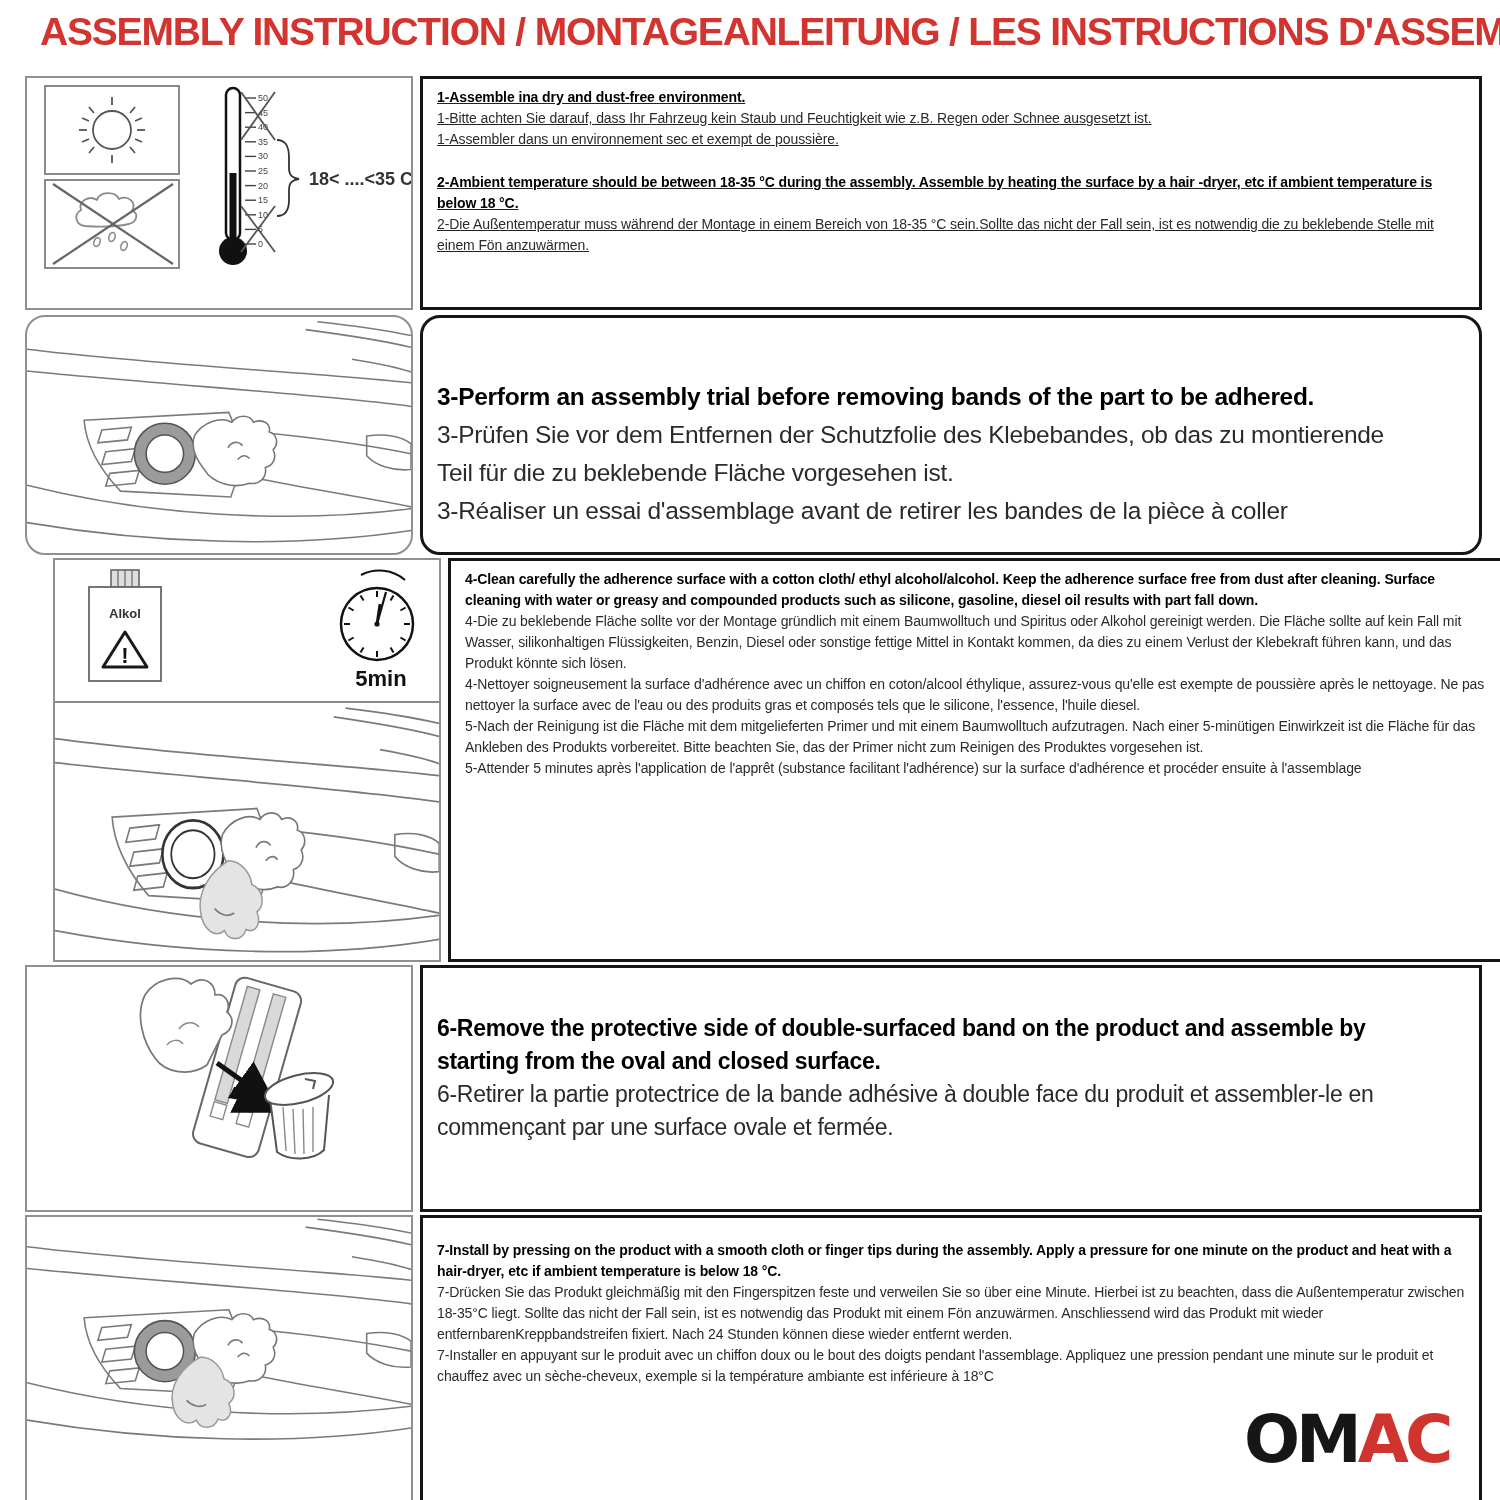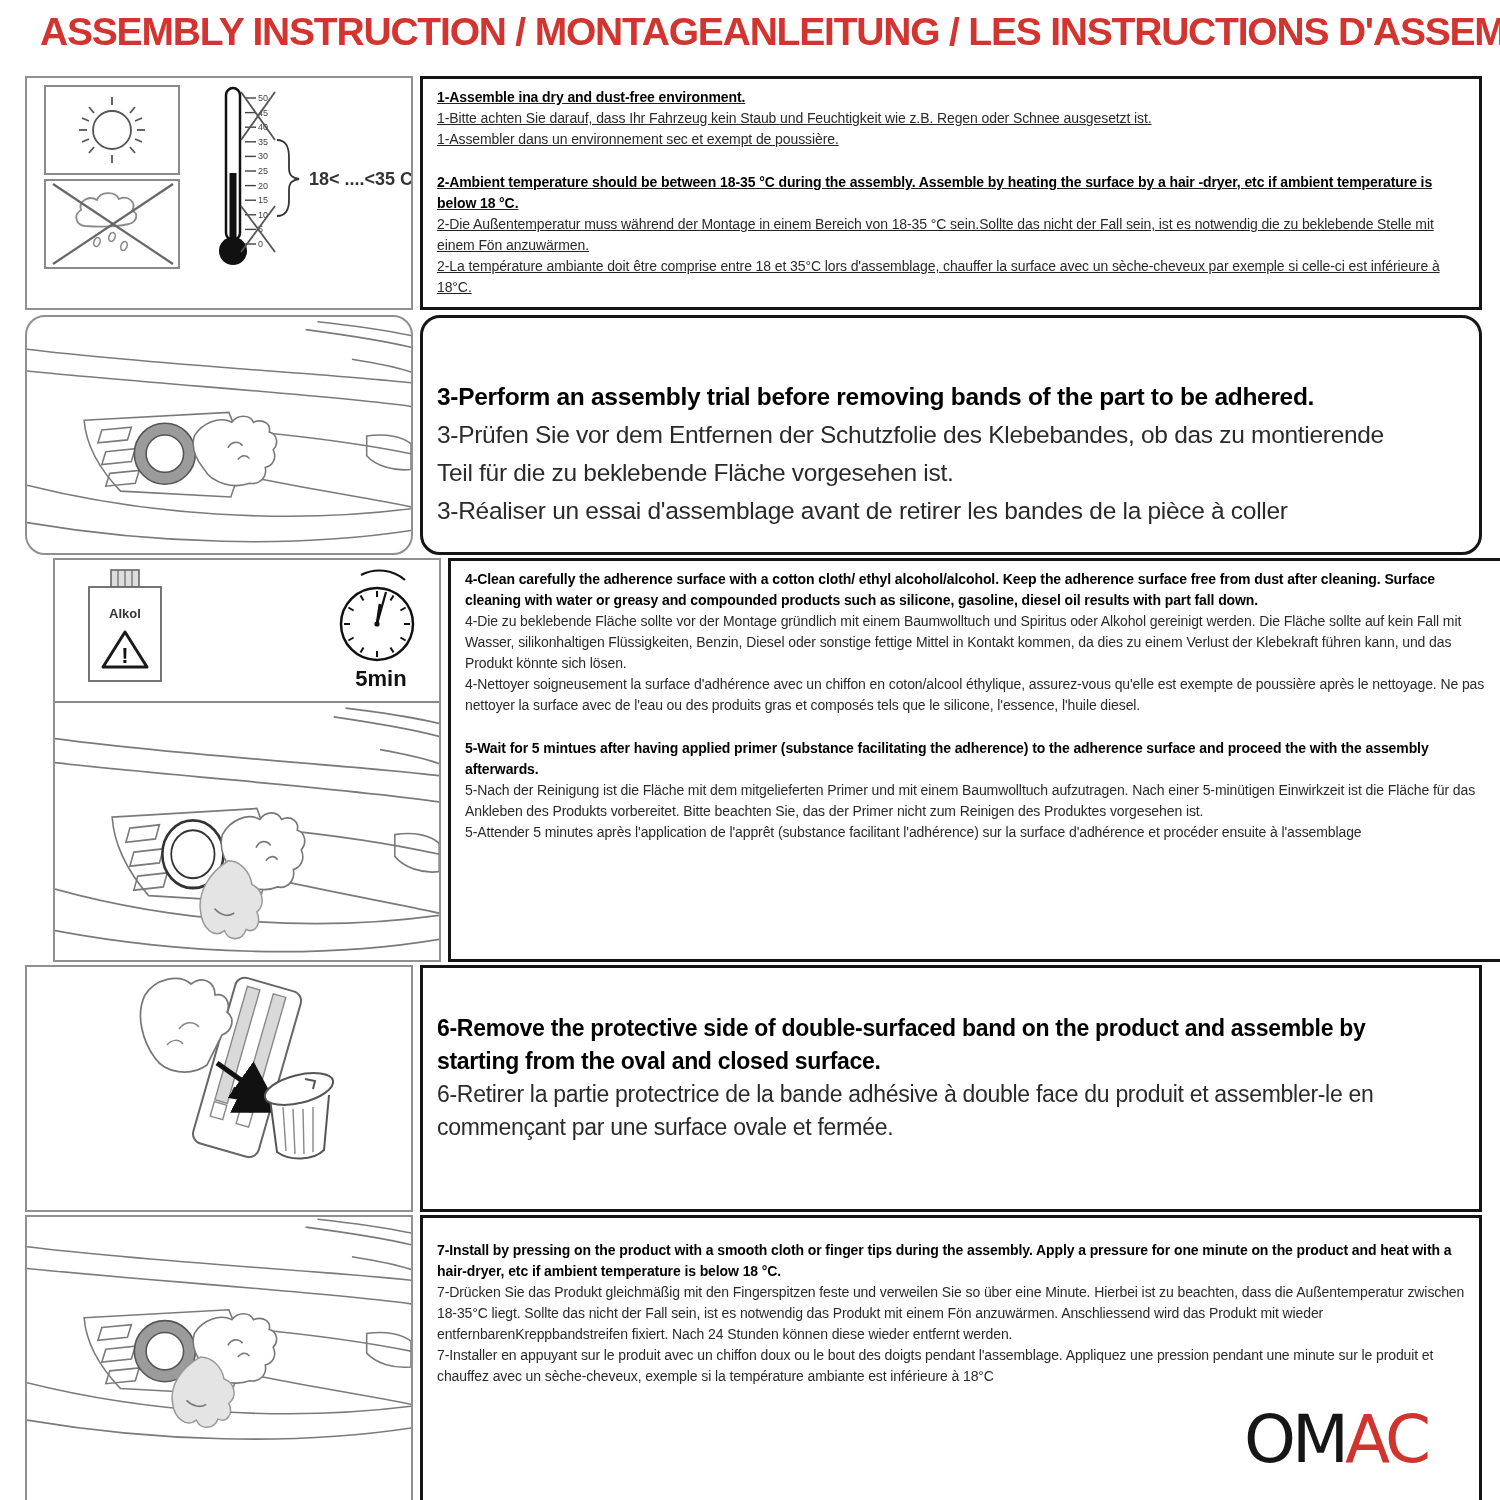--- a/index.html
+++ b/index.html
@@ -15,21 +15,21 @@
   .r4{top:965px;height:247px;} .r5{top:1215px;height:302px;}
   .p{margin:0;font-size:14px;line-height:21px;color:#2a2a2a;letter-spacing:-0.1px;}
   .p.b{font-weight:bold;color:#000;}
   .gap{margin-top:22px;}
   .s2box{padding-top:60px;}
   .s2box .p{font-size:24.5px;line-height:38px;max-width:950px;letter-spacing:-0.3px;}
   .s4box{padding-top:44px;}
   .s4box .p{font-size:23px;line-height:33px;max-width:1010px;letter-spacing:-0.3px;}
   .s5box{padding-top:22px;}
   .logo{position:absolute;left:1228px;top:1408px;background:#fff;padding:0 4px 6px 16px;
-       font-weight:normal;font-size:66px;line-height:64px;letter-spacing:-4px;z-index:5;
+       font-weight:bold;font-size:66px;line-height:64px;letter-spacing:-4px;z-index:5;
        font-family:"DejaVu Sans","Liberation Sans",sans-serif;}
   .logo .lb{color:#161616;} .logo .lr{color:#cf342e;}
   svg{display:block;}
   .sk{stroke:#7a7a7a;stroke-width:1.6;fill:none;}
 </style>
 </head>
 <body>
 
 <svg width="0" height="0" style="position:absolute" aria-hidden="true">
   <defs>
@@ -143,21 +143,20 @@
       <text x="282" y="107" font-size="18" font-weight="600" fill="#333" font-family="Liberation Sans, sans-serif">18&lt; ....&lt;35 C</text>
     </g>
   </svg>
 </div>
 <div class="rightbox r1">
   <p class="p b">1-Assemble ina dry and dust-free environment.</p>
   <p class="p">1-Bitte achten Sie darauf, dass Ihr Fahrzeug kein Staub und Feuchtigkeit wie z.B. Regen oder Schnee ausgesetzt ist.</p>
   <p class="p">1-Assembler dans un environnement sec et exempt de poussière.</p>
   <p class="p b gap">2-Ambient temperature should be between 18-35 °C  during the assembly. Assemble by heating the surface by a hair -dryer, etc if ambient temperature is below 18 °C.</p>
   <p class="p">2-Die Außentemperatur muss während der Montage in einem Bereich von 18-35 °C  sein.Sollte das nicht der Fall sein, ist es notwendig die zu beklebende Stelle mit einem Fön anzuwärmen.</p>
-  <p class="p">2-La température ambiante doit être comprise entre 18 et 35°C lors d'assemblage, chauffer la surface avec un sèche-cheveux par exemple si celle-ci est inférieure à 18°C.</p>
 </div>
 
 <div class="leftbox r2">
   <svg width="384" height="234" viewBox="0 0 390 232">
     <g>
         <use href="#gCar"></use>
       </g>
     <g>
         <use href="#gRingGray"></use>
       </g>
@@ -222,21 +221,20 @@
       <g>
           <use href="#gCloth"></use>
         </g>
     </g>
   </svg>
 </div>
 <div class="rightbox r3">
   <p class="p b">4-Clean carefully the adherence surface with a cotton cloth/ ethyl alcohol/alcohol. Keep the adherence surface free from dust after cleaning. Surface cleaning with water or greasy and compounded products such as silicone, gasoline, diesel oil results with part fall down.</p>
   <p class="p">4-Die zu beklebende Fläche sollte vor der Montage gründlich mit einem Baumwolltuch und Spiritus oder Alkohol gereinigt werden. Die Fläche sollte auf kein Fall mit Wasser, silikonhaltigen Flüssigkeiten, Benzin, Diesel oder sonstige fettige Mittel in Kontakt kommen, da dies zu einem Verlust der Klebekraft führen kann, und das Produkt könnte sich lösen.</p>
   <p class="p">4-Nettoyer soigneusement la surface d'adhérence avec un chiffon en coton/alcool éthylique, assurez-vous qu'elle est exempte de poussière après le nettoyage. Ne pas nettoyer la surface avec de l'eau ou des produits gras et composés tels que le silicone, l'essence, l'huile diesel.</p>
-  <p class="p b gap">5-Wait for 5 mintues after having applied primer (substance facilitating the adherence) to the adherence surface and proceed the with the assembly afterwards.</p>
   <p class="p">5-Nach der Reinigung ist die Fläche mit dem mitgelieferten Primer und mit einem Baumwolltuch aufzutragen. Nach einer 5-minütigen Einwirkzeit ist die Fläche für das Ankleben des Produkts vorbereitet. Bitte beachten Sie, das der Primer nicht zum Reinigen des Produktes vorgesehen ist.</p>
   <p class="p">5-Attender 5 minutes après l'application de l'apprêt (substance facilitant l'adhérence) sur la surface d'adhérence et procéder ensuite à l'assemblage</p>
 </div>
 
 <div class="leftbox r4">
   <svg width="384" height="241" viewBox="0 0 384 241">
     <defs>
       <marker id="ah" markerWidth="9" markerHeight="9" refX="6" refY="4.5" orient="auto">
         <path d="M0,0 L9,4.5 L0,9 Z" fill="#111"></path>
       </marker>

